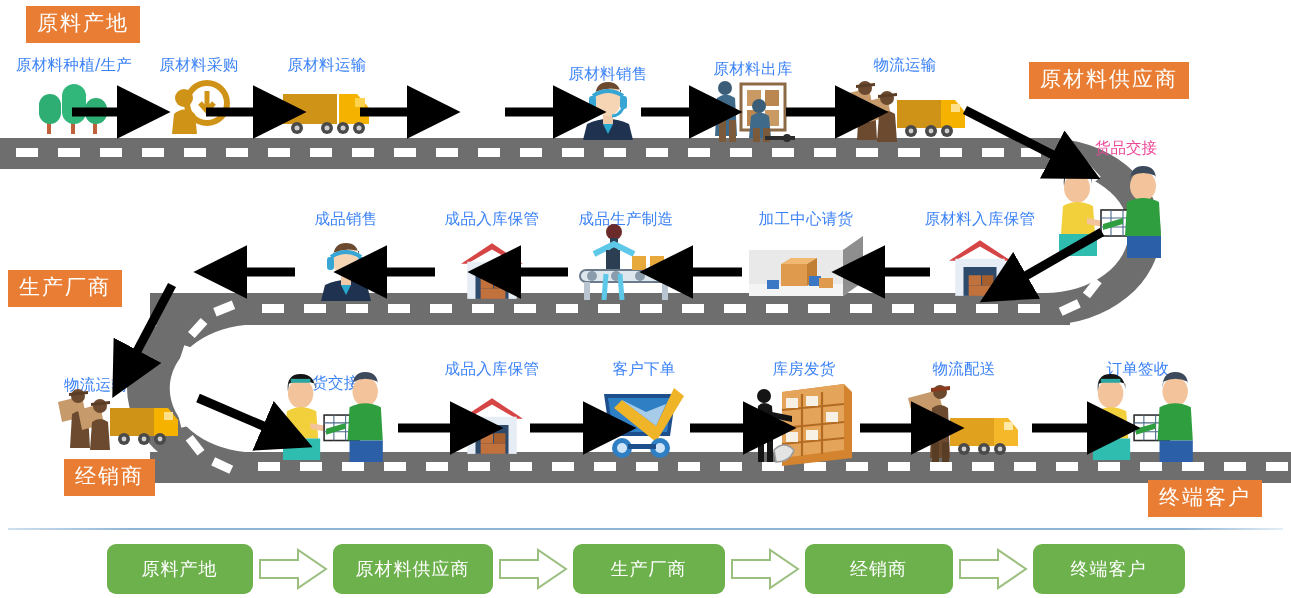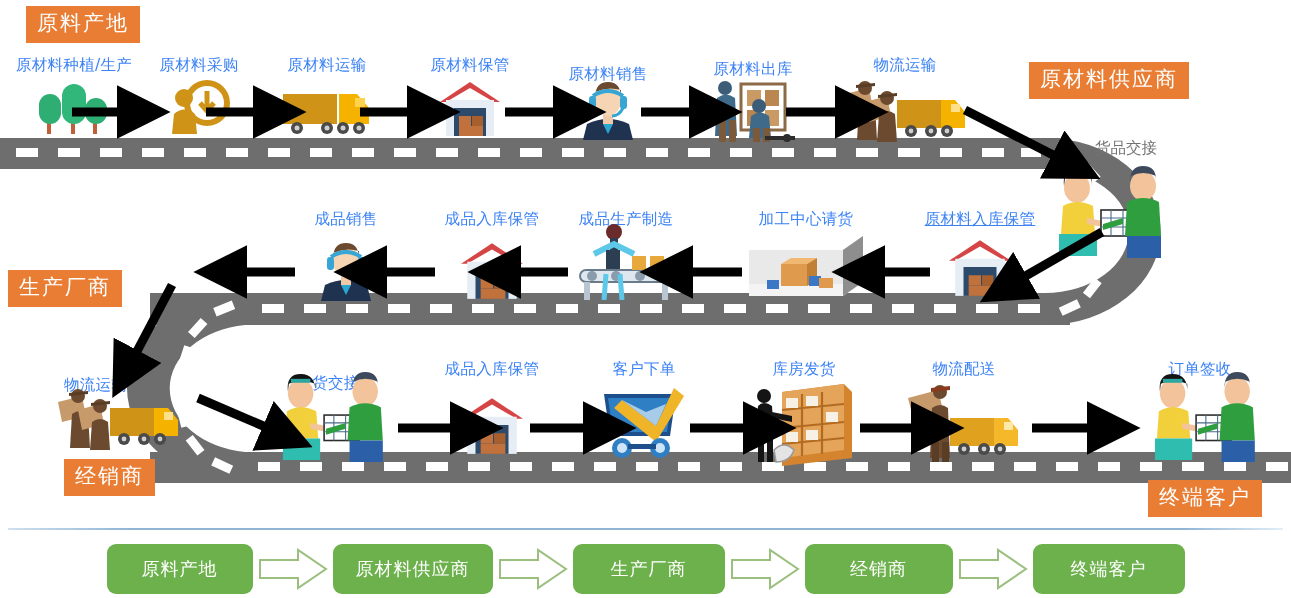--- a/index.html
+++ b/index.html
@@ -42,21 +42,21 @@
     color:#ffffff;
     font-size:21px;
     line-height:1;
     padding:7px 11px 9px 11px;
     letter-spacing:2px;
     white-space:nowrap;
   }
   .handoff{
     position:absolute;
     z-index:6;
-    color:#737373;
+    color:#ec4899;
     font-size:15.5px;
     white-space:nowrap;
   }
   #divider{
     position:absolute;
     left:8px;top:528px;
     width:1275px;height:2px;
     background:linear-gradient(to right,#cfe0ef,#8fb4d4 10%,#8fb4d4 92%,#e3eef7);
     z-index:6;
   }
@@ -281,33 +281,20 @@
         <circle cx="46" cy="40" r="6" fill="#4a4a4a"></circle>
           <circle cx="46" cy="40" r="2.5" fill="#cfcfcf"></circle>
         <circle cx="62" cy="40" r="6" fill="#4a4a4a"></circle>
           <circle cx="62" cy="40" r="2.5" fill="#cfcfcf"></circle>
         <circle cx="78" cy="40" r="6" fill="#4a4a4a"></circle>
           <circle cx="78" cy="40" r="2.5" fill="#cfcfcf"></circle>
       </svg>
     </div>
   </div>
 
-  <div class="node" style="left:414px;top:58px;width:112px;height:82px;">
-    <div class="cap" style="top:0;">原材料保管</div>
-    <div class="art">
-      <svg width="64" height="56" viewBox="0 0 64 56">
-        <path d="M2,22 L32,2 L62,22 L56,22 L32,8 L8,22 Z" fill="#d64545"></path>
-        <rect x="8" y="20" width="48" height="36" fill="#e6edf5"></rect>
-        <rect x="16" y="28" width="32" height="28" fill="#2e4a6b"></rect>
-        <rect x="21" y="36" width="12" height="10" fill="#c1713b"></rect>
-        <rect x="34" y="36" width="11" height="10" fill="#a85f2e"></rect>
-        <rect x="21" y="46" width="24" height="10" fill="#c1713b"></rect>
-      </svg>
-    </div>
-  </div>
 
   <div class="node" style="left:552px;top:58px;width:112px;height:86px;">
     <div class="cap" style="top:9px;">原材料销售</div>
     <div class="art">
       <svg width="58" height="60" viewBox="0 0 58 60">
         <path d="M4,60 L8,44 Q29,34 50,44 L54,60 Z" fill="#1f3350"></path>
         <rect x="24" y="34" width="10" height="10" fill="#f0c9a8"></rect>
         <ellipse cx="29" cy="20" rx="13" ry="16" fill="#f6d5b5"></ellipse>
         <path d="M16,18 Q16,2 29,2 Q42,2 42,18 L42,10 Q29,6 16,12 Z" fill="#6b4a2f"></path>
         <path d="M14,16 Q29,6 44,16" fill="none" stroke="#37a6d4" stroke-width="4"></path>
@@ -384,21 +371,21 @@
         <ellipse cx="96" cy="20" rx="13" ry="15" fill="#f3c49b"></ellipse>
         <path d="M83,16 Q83,0 96,0 Q110,0 109,16 L109,10 Q96,4 84,10 Z" fill="#3d4a5c"></path>
         <path d="M78,70 L80,36 Q96,28 112,36 L114,70 Z" fill="#2f9e3f"></path>
         <path d="M76,52 L56,58 L56,64 L76,58 Z" fill="#2f9e3f"></path>
         <path d="M80,70 L114,70 L114,92 L80,92 Z" fill="#2b5fa8"></path>
       </svg>
     </div>
   </div>
 
   <div class="node" style="left:912px;top:212px;width:136px;height:88px;">
-    <div class="cap" style="top:0;text-decoration:underline;">原材料入库保管</div>
+    <div class="cap" style="top:0;">原材料入库保管</div>
     <div class="art">
       <svg width="66" height="58" viewBox="0 0 64 56">
         <path d="M2,22 L32,2 L62,22 L56,22 L32,8 L8,22 Z" fill="#d64545"></path>
         <rect x="8" y="20" width="48" height="36" fill="#e6edf5"></rect>
         <rect x="16" y="28" width="32" height="28" fill="#2e4a6b"></rect>
         <rect x="21" y="36" width="12" height="10" fill="#c1713b"></rect>
         <rect x="34" y="36" width="11" height="10" fill="#a85f2e"></rect>
         <rect x="21" y="46" width="24" height="10" fill="#c1713b"></rect>
       </svg>
     </div>
@@ -591,21 +578,21 @@
         <circle cx="16" cy="18" r="7" fill="#141414"></circle>
         <path d="M8,60 L10,28 Q16,22 24,28 L26,60 Z" fill="#141414"></path>
         <rect x="10" y="58" width="6" height="26" fill="#141414"></rect>
         <rect x="19" y="58" width="6" height="26" fill="#141414"></rect>
         <path d="M24,34 L44,38 L44,44 L24,40 Z" fill="#141414"></path>
         <path d="M26,72 Q36,62 46,72 Q42,84 28,84 Z" fill="#e4e4e4" stroke="#9b9b9b" stroke-width="1.6"></path>
       </svg>
     </div>
   </div>
 
-  <div class="node" style="left:1120px;top:362px;width:160px;height:106px;">
+  <div class="node" style="left:1058px;top:362px;width:160px;height:106px;">
     <div class="cap" style="top:0;">订单签收</div>
     <div class="art">
       <svg width="120" height="92" viewBox="0 0 116 94">
         <ellipse cx="30" cy="22" rx="13" ry="15" fill="#f3c49b"></ellipse>
         <path d="M17,20 Q15,2 30,2 Q46,2 45,22 L45,12 Q30,6 18,12 Z" fill="#141414"></path>
         <path d="M20,9 L40,9" stroke="#2aa7a0" stroke-width="4"></path>
         <path d="M14,68 L16,40 Q30,32 46,40 L48,68 Z" fill="#f2d03c"></path>
         <path d="M12,68 L50,68 L50,90 L12,90 Z" fill="#2fbdb0"></path>
         <path d="M40,52 L72,58 L72,64 L40,58 Z" fill="#f3c49b"></path>
         <rect x="54" y="44" width="36" height="26" fill="#ffffff" stroke="#2b2b2b" stroke-width="1.6"></rect>

